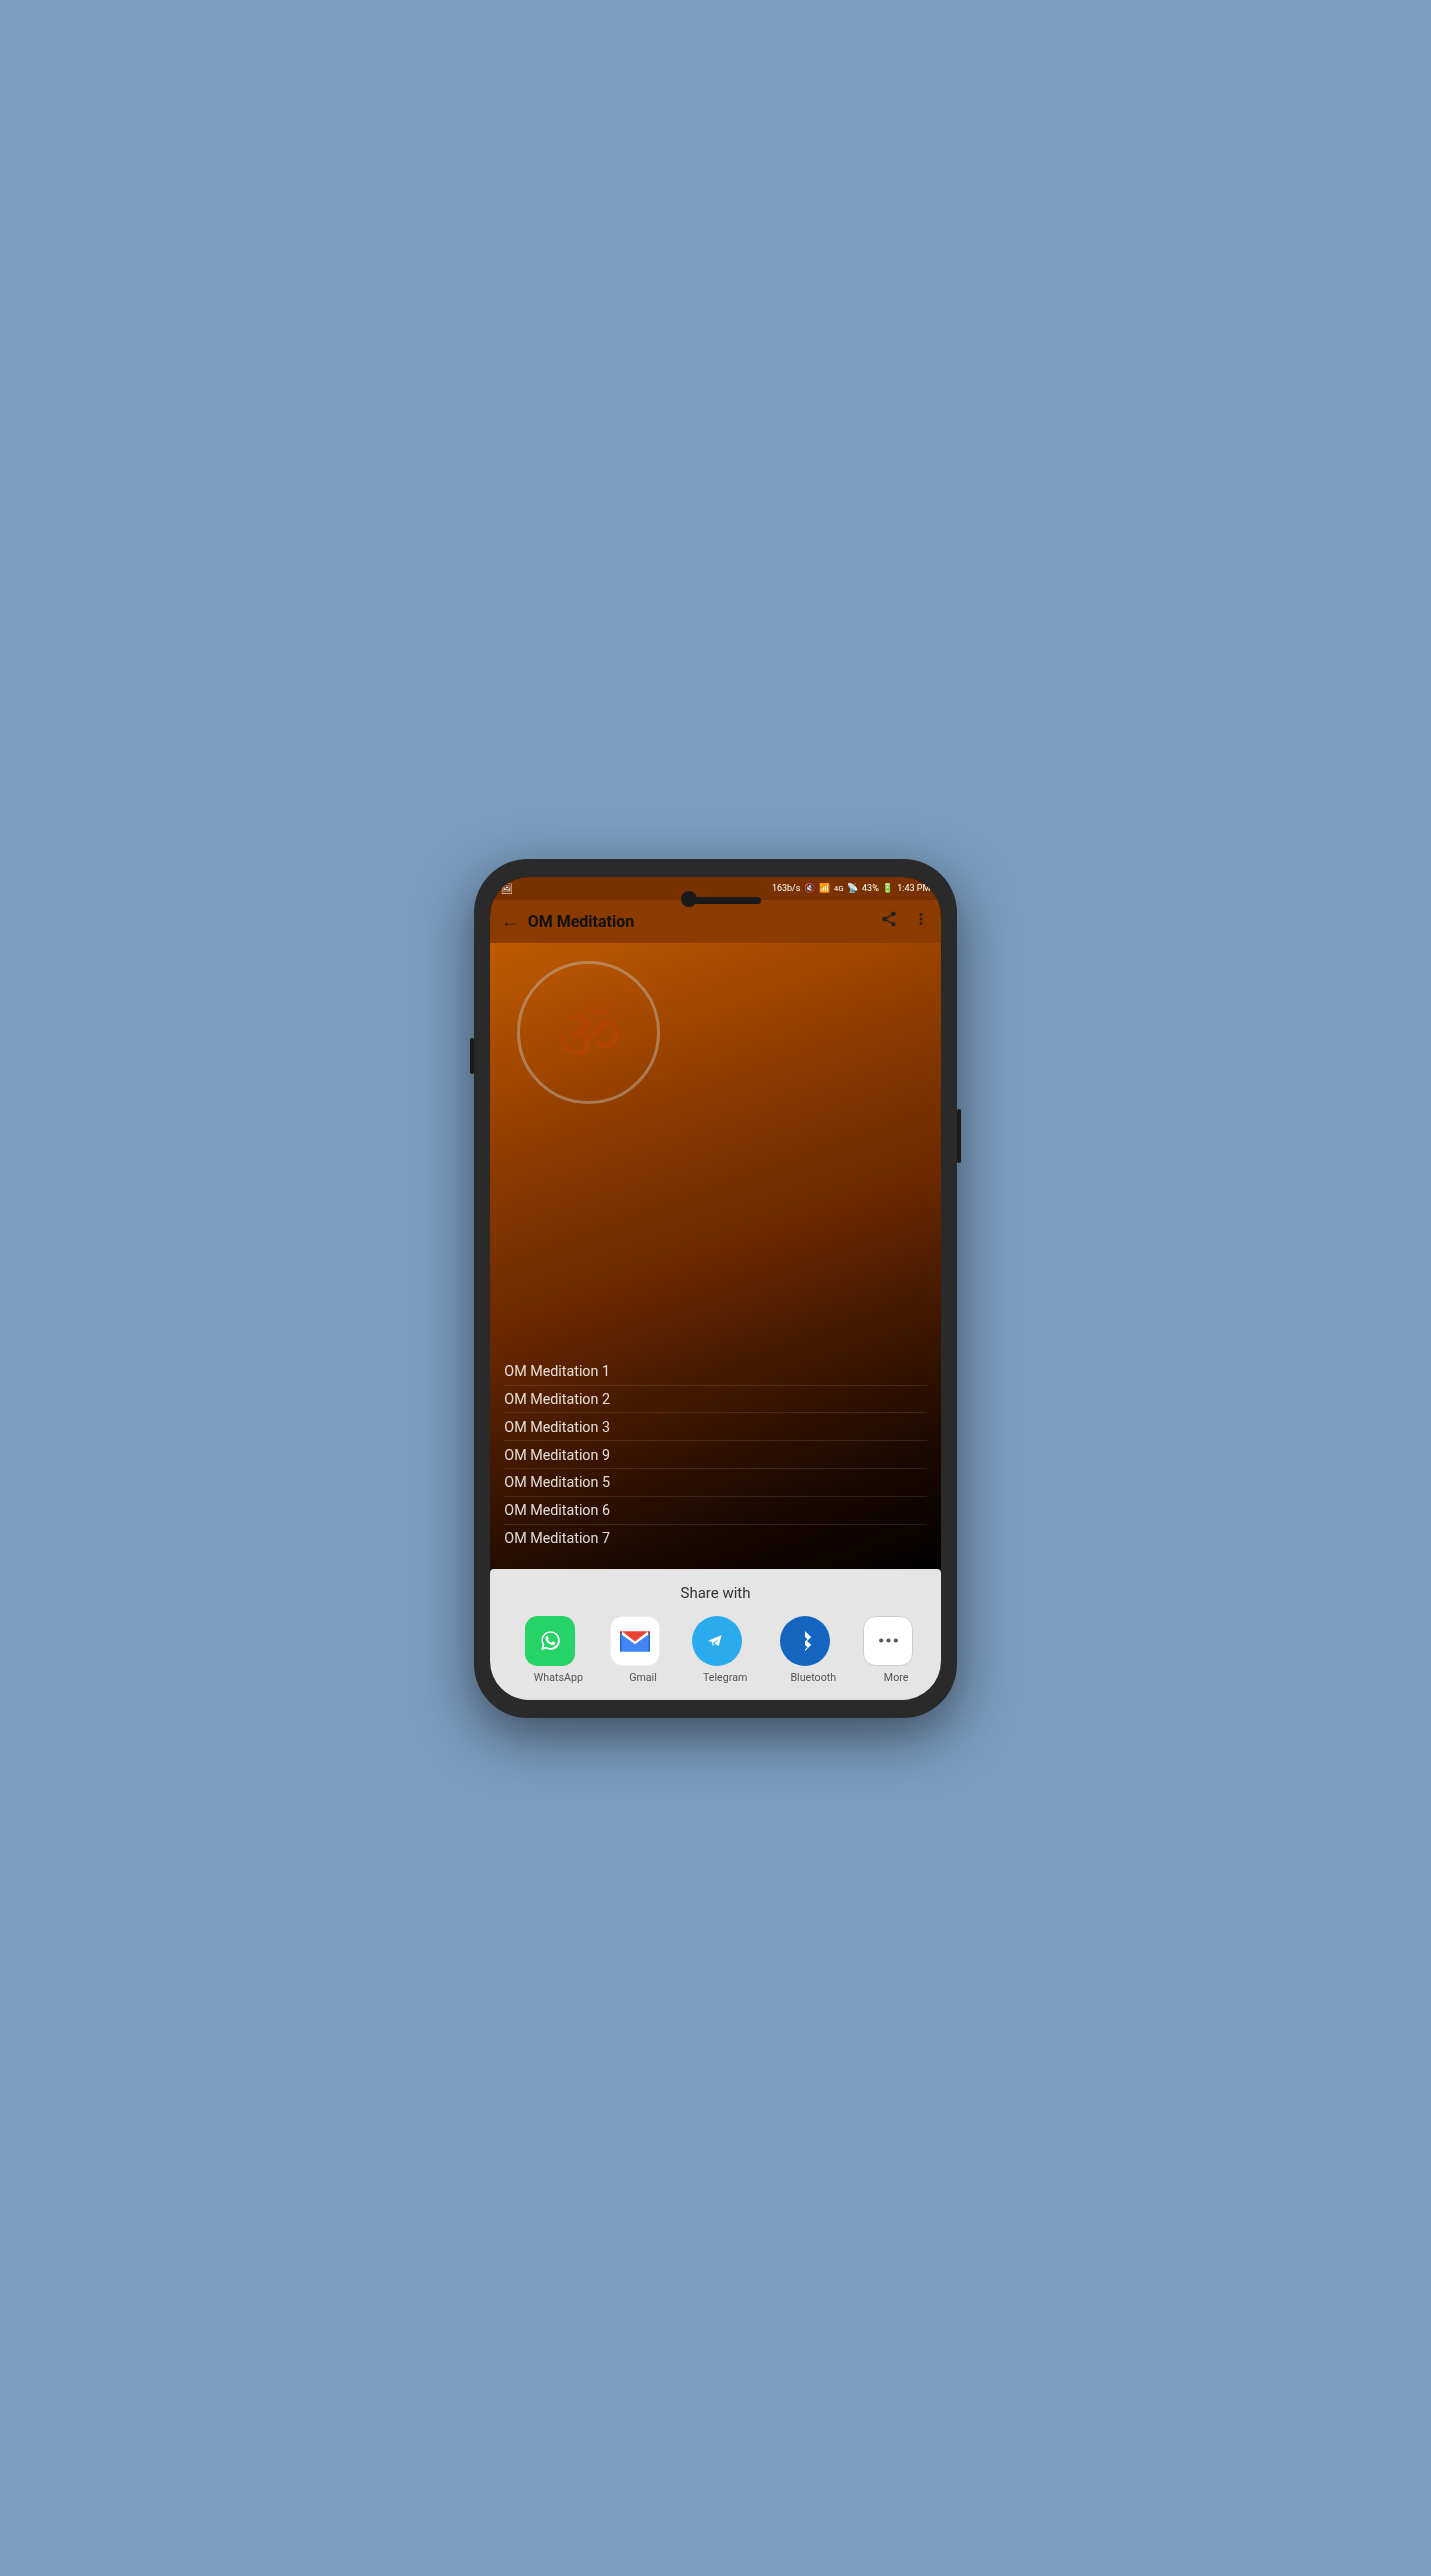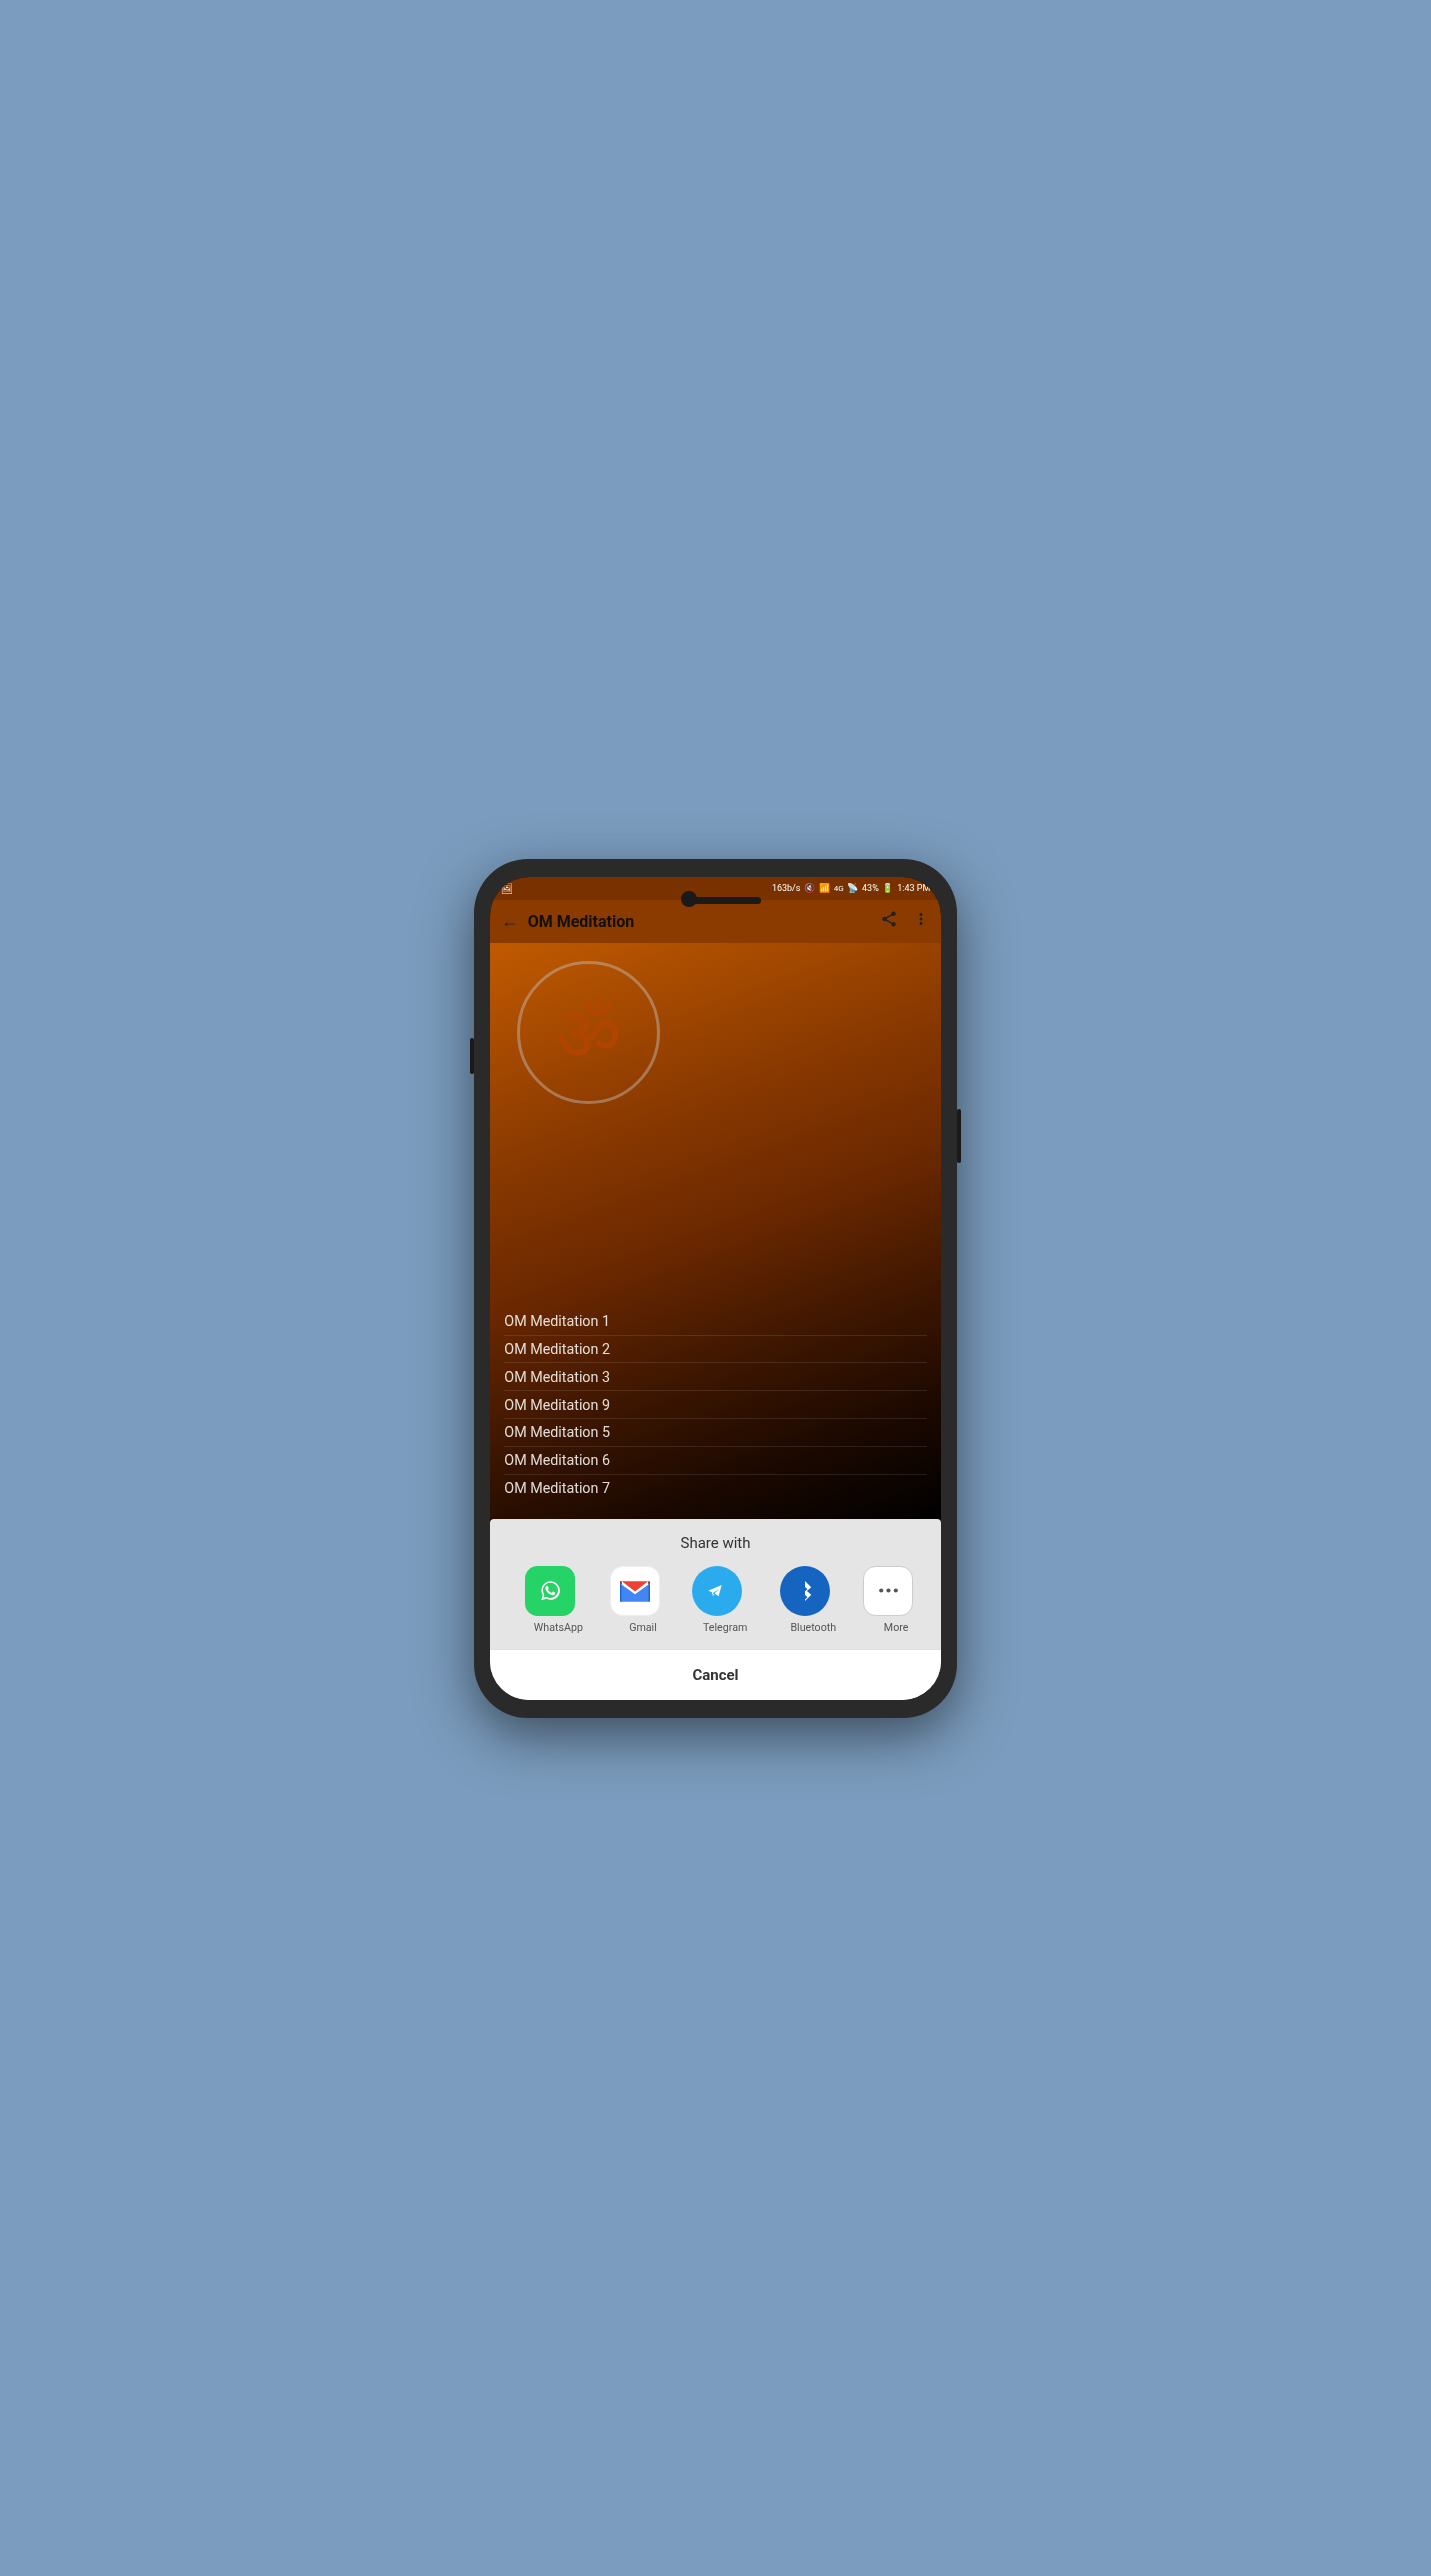--- a/index.html
+++ b/index.html
@@ -397,18 +397,17 @@
               <circle cx="19" cy="12" r="2"></circle>
             </svg>
           </div>
           <span class="share-app-label">More</span>
         </div>
 
       </div>
 
       <div class="share-divider"></div>
 
-      <div class="cancel-button">Cancel</div>
     </div>
 
   </div>
 </div>
 
 
 </body></html>

